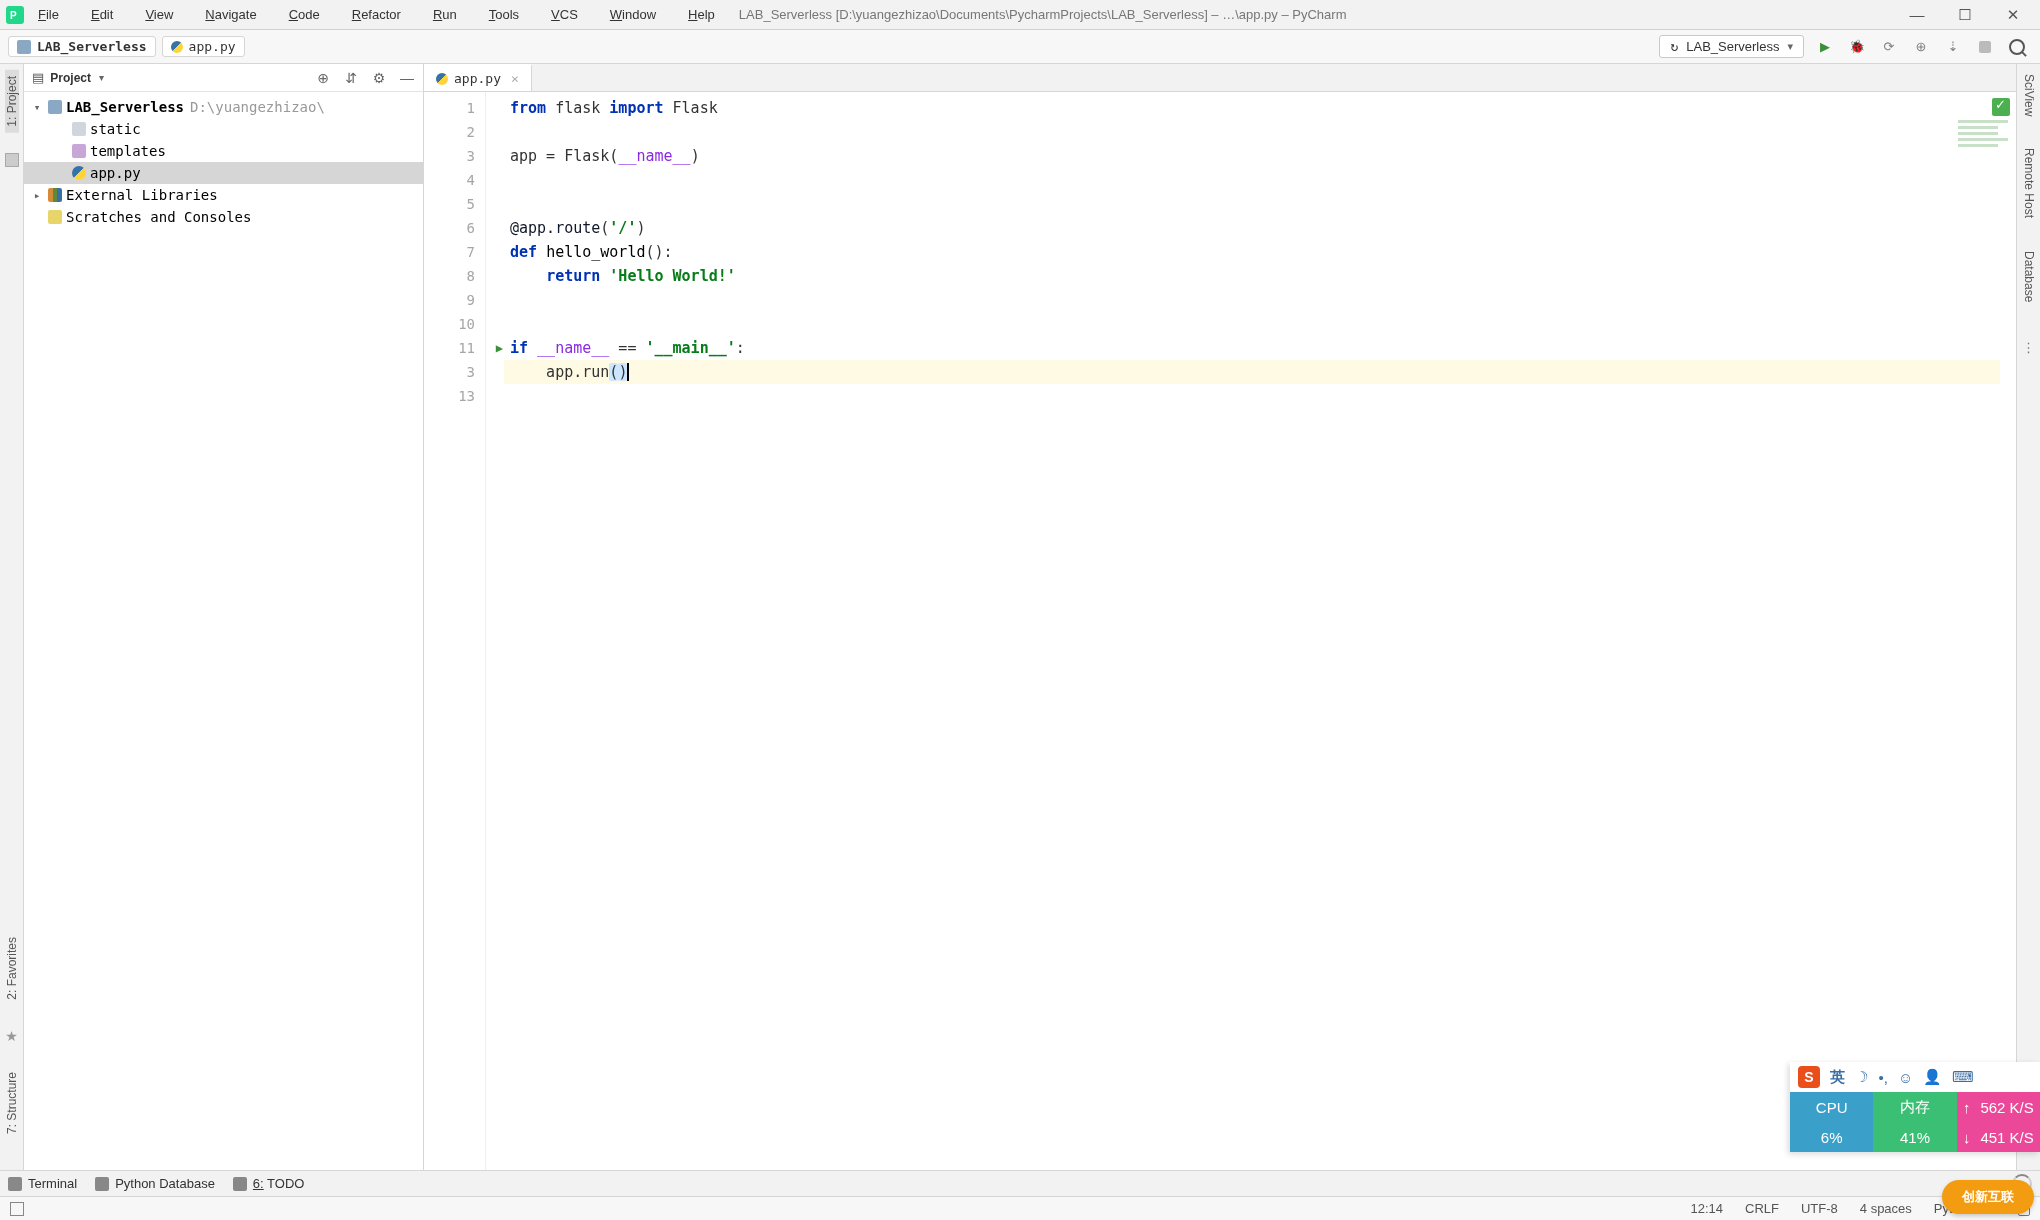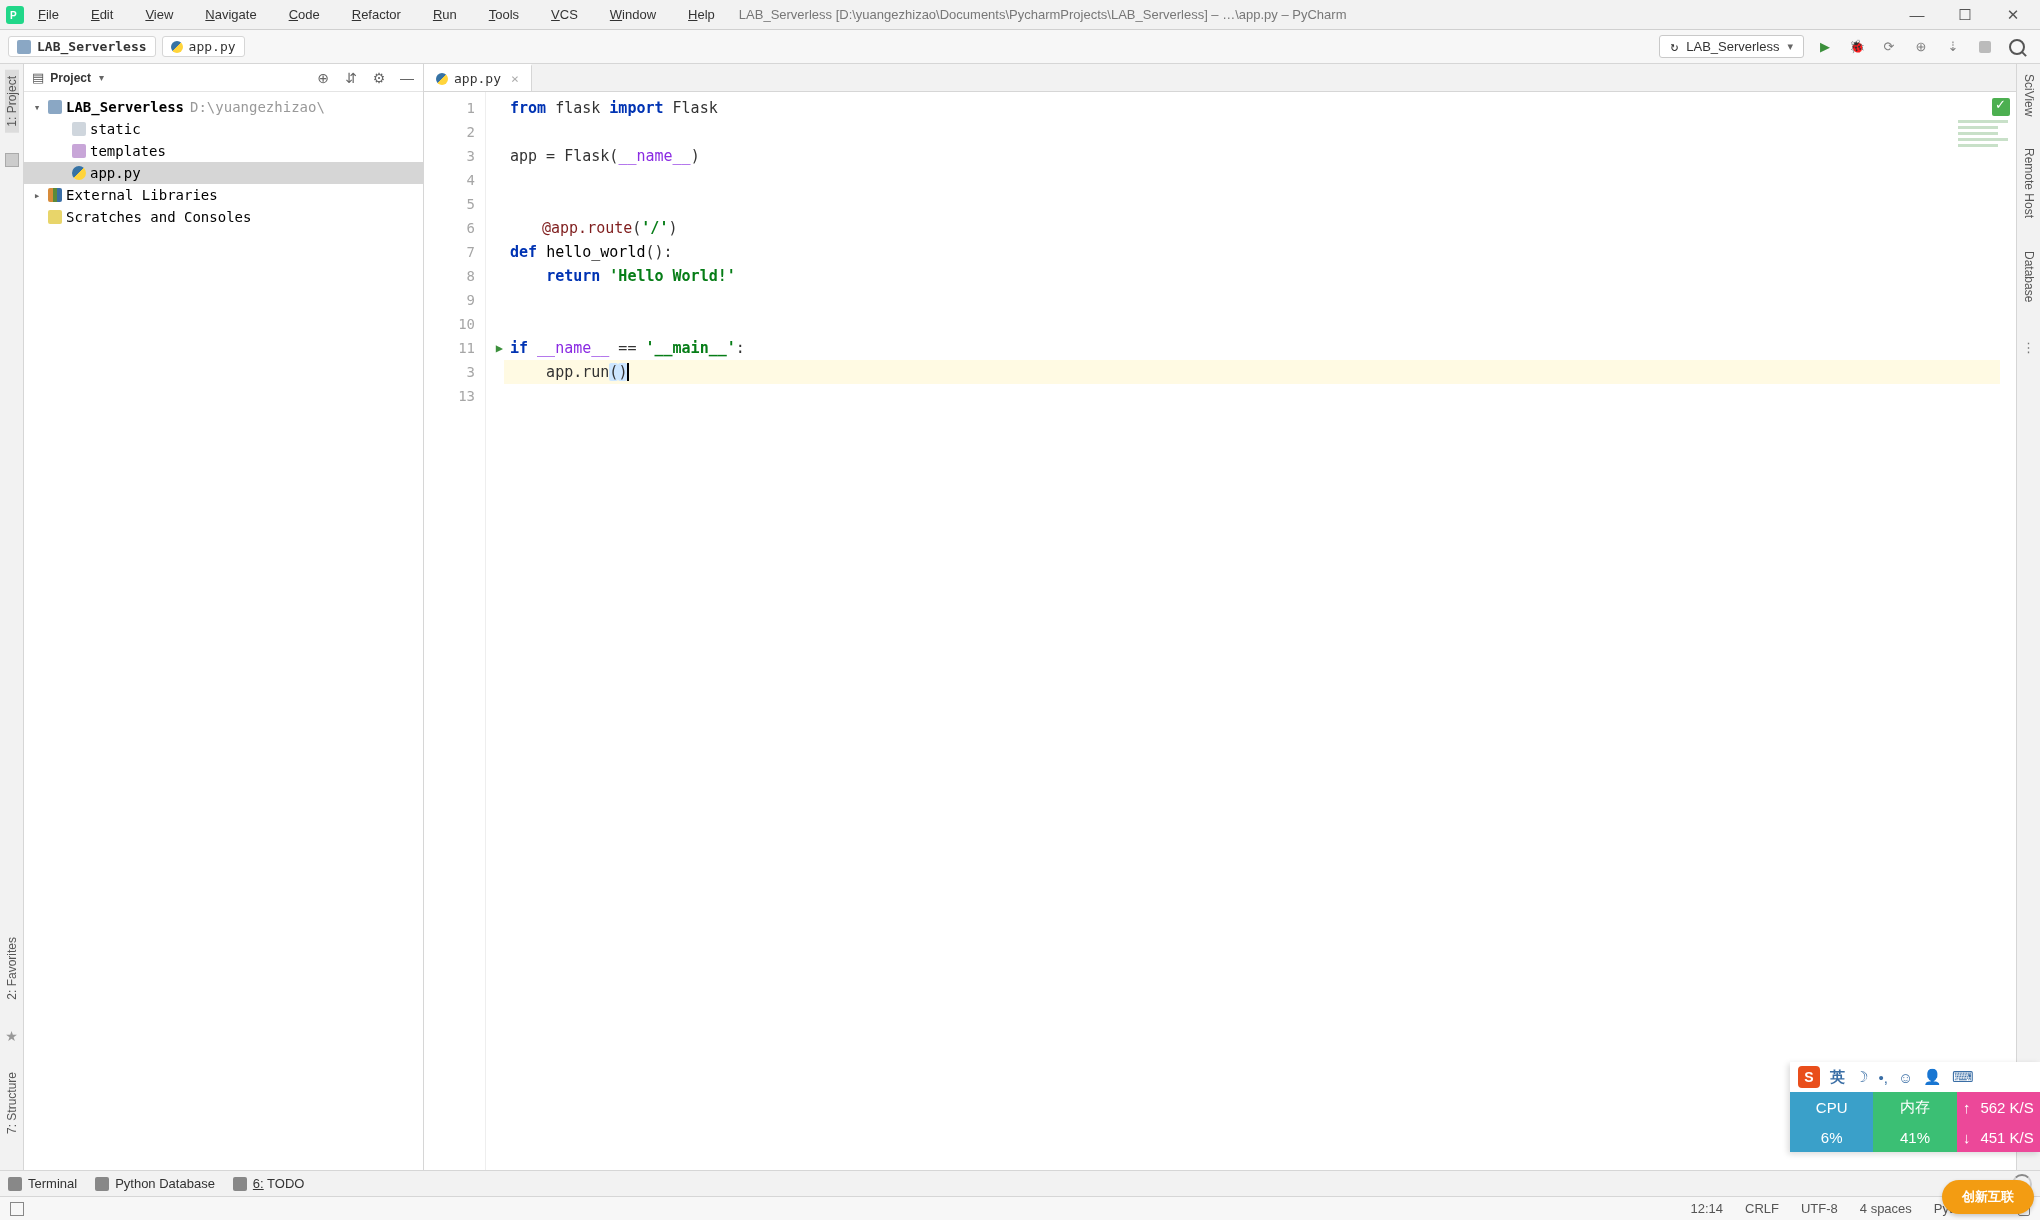--- a/index.html
+++ b/index.html
@@ -77,21 +77,21 @@
   .gutter { width:62px; background:#fff; border-right:1px solid #eee; padding-top:4px; }
   .gutter-line { height:24px; display:flex; align-items:center; justify-content:flex-end; padding-right:10px; color:#a6a6a6; font-family: Consolas, monospace; font-size:14px; position:relative; }
   .gutter-line .run-marker { position:absolute; right:-18px; color:#3b8f3b; font-size:12px; }
   .gutter-extra { width:18px; background:#fff; }
   .code { flex:1; padding-top:4px; font-family: Consolas, monospace; font-size:15px; line-height:24px; white-space:pre; position:relative; }
   .code-line { height:24px; padding-left:6px; }
   .code-line.current { background:#fffae3; margin-right:16px; }
   .kw { color:#0033b3; font-weight:bold; }
   .fn { color:#000; }
   .str { color:#067d17; font-weight:bold; }
-  .dec { color:#7f1d1d;margin-left:32px; }
+  .dec { color:#0f172a; }
   .dunder { color:#8a2be2; }
   .paren-hl { background:#cde6ff; border-radius:2px; }
   .caret { border-right:2px solid #000; animation: blink 1s steps(1) infinite; }
   @keyframes blink { 50% { border-color: transparent; } }
 
   .minimap-area { position:absolute; top:6px; right:6px; width:52px; }
   .mm-check { width:18px; height:18px; background:#4caf50; border-radius:2px; margin-left:auto; margin-bottom:4px; position:relative; }
   .mm-check::after { content:"✓"; color:#fff; font-size:13px; position:absolute; left:3px; top:-1px; }
   .mm-bar { width:40px; height:3px; background:#c8e0c8; margin-bottom:3px; }
   .mm-bar.wide { width:50px; }

